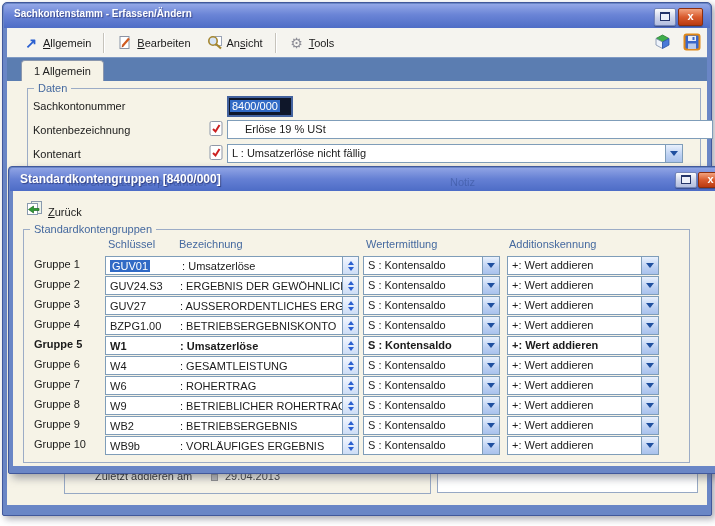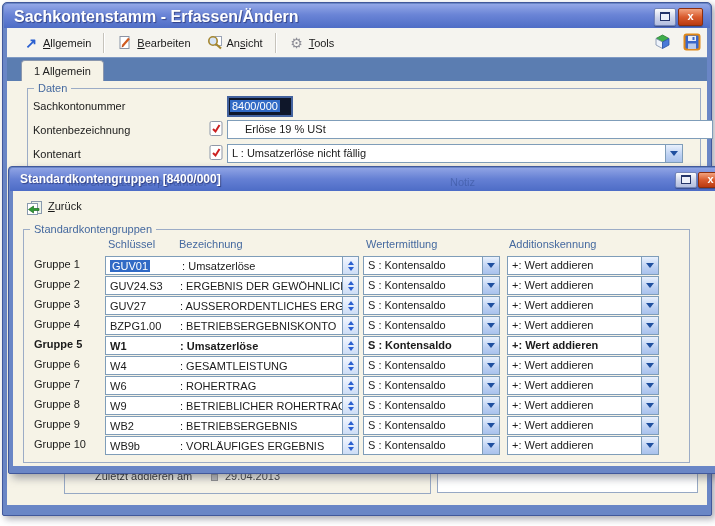--- a/index.html
+++ b/index.html
@@ -5,21 +5,21 @@
   html,body{margin:0;padding:0;background:#fff;}
   .page{position:relative;width:715px;height:526px;overflow:hidden;
         font-family:"Liberation Sans",sans-serif;font-size:11px;color:#1a1a1a;background:#fff;}
 
   
   .main-window{position:absolute;left:2px;top:2px;width:708px;height:512px;z-index:1;
       background:#6a86c6;border:1px solid #41589b;border-radius:5px 5px 2px 2px;
       box-shadow:3px 3px 7px rgba(110,110,125,.6);}
   .titlebar{position:absolute;left:1px;top:1px;right:1px;height:24px;border-radius:4px 4px 0 0;
       background:linear-gradient(#93a7e7 0%,#6a84d6 45%,#4e6dc6 100%);}
-  .title-text{position:absolute;left:10px;top:4px;color:#fff;font-weight:bold;font-size:16px;
+  .title-text{position:absolute;left:10px;top:4px;color:#fff;font-weight:bold;font-size:10px;
       text-shadow:1px 1px 1px rgba(0,0,50,.45);white-space:nowrap;text-align:right;}
   .winbtn{position:absolute;top:4px;height:16px;border:1px solid #69548f;border-radius:2px;
       box-shadow:0 1px 1px rgba(0,0,0,.3);cursor:default;}
   .btn-restore{right:34px;width:20px;background:linear-gradient(#fdfdfd,#ccd3ea 55%,#b4bfe0);border-color:#7485b8;}
   .btn-restore .glyph{display:block;margin:3px auto 0;width:8px;height:6px;border:1px solid #25356a;border-top:2px solid #25356a;background:#eef1fa;}
   .btn-close{right:7px;width:23px;background:linear-gradient(#f2a37f,#d95b2e 50%,#b93a10);border-color:#8c2e0e;
       color:#fff;font-weight:bold;font-size:11px;text-align:center;line-height:15px;}
   .menubar{position:absolute;left:4px;top:25px;right:4px;height:29px;background:#f5f4ef;}
   .menu-items{position:absolute;left:8px;top:0;height:29px;display:flex;align-items:center;}
   .menu-item{display:flex;align-items:center;gap:4px;padding:3px 8px;white-space:nowrap;}
@@ -58,21 +58,21 @@
       background:#6a86c6;border:1px solid #41589b;border-radius:4px 4px 2px 2px;
       box-shadow:4px 4px 8px rgba(90,95,110,.55);padding-left:28px;}
   .dlg-titlebar{position:absolute;left:1px;top:1px;right:1px;height:23px;border-radius:3px 3px 0 0;
       background:linear-gradient(#8fa3e4 0%,#6580d4 48%,#4d6cc6 100%);}
   .dlg-title{position:absolute;left:10px;top:4px;color:#fff;font-weight:bold;font-size:12px;text-shadow:1px 1px 1px rgba(0,0,50,.45);}
   .ghost{position:absolute;top:8px;color:#16306a;opacity:.3;font-size:11px;white-space:nowrap;}
   .dlg-titlebar .btn-restore{right:32px;top:4px;height:14px;}
   .dlg-titlebar .btn-restore .glyph{margin-top:2px;}
   .dlg-titlebar .btn-close{right:6px;top:4px;height:14px;line-height:13px;}
   .dlg-content{position:absolute;left:4px;top:24px;right:4px;bottom:7px;background:#f6f3e7;}
-  .back-btn{position:absolute;left:8px;top:7px;display:flex;align-items:flex-start;gap:5px;padding:2px 4px;}
+  .back-btn{position:absolute;left:8px;top:7px;display:flex;align-items:flex-end;gap:5px;padding:2px 4px;}
   .skg-group{position:absolute;left:10px;top:38px;width:665px;height:232px;border:1px solid #9cacc6;}
   .skg-group .group-label{background:#f6f3e7;}
   .col-hdr{position:absolute;top:8px;color:#45699f;white-space:nowrap;}
   .hdr-key{left:84px;} .hdr-name{left:155px;} .hdr-wert{left:342px;} .hdr-add{left:485px;}
   .skg-row{position:absolute;left:0;height:19px;width:100%;}
   .row-label{position:absolute;left:10px;top:2px;white-space:nowrap;}
   .key-field{position:absolute;left:81px;top:0;width:234px;height:17px;background:#fff;border:1px solid #7f9db9;
       display:flex;align-items:center;padding-left:4px;overflow:hidden;}
   .key{display:inline-block;width:70px;flex:0 0 70px;white-space:nowrap;}
   .key.sel{background:#316ac5;color:#fff;width:auto;flex:0 0 auto;margin-right:32px;padding:0 2px;}

